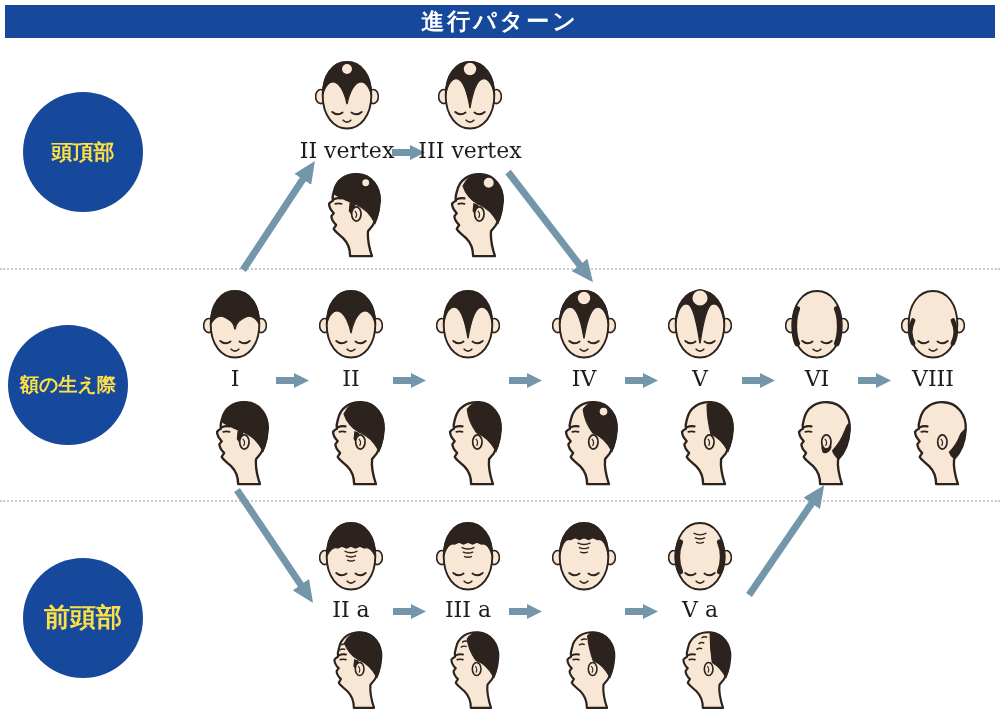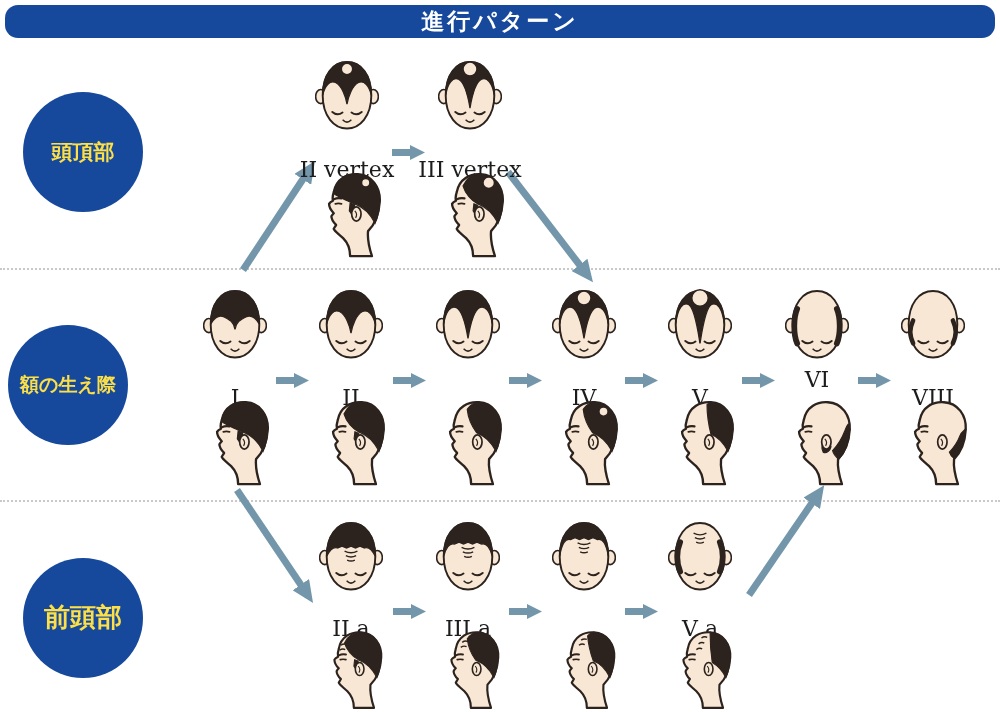--- a/index.html
+++ b/index.html
@@ -1,25 +1,25 @@
 <!DOCTYPE html>
 <html><head>
 <meta charset="utf-8">
 <style>
   html,body{margin:0;padding:0;background:#fff;}
   #canvas{position:relative;width:1000px;height:712px;background:#fff;overflow:hidden;
           font-family:"Liberation Sans",sans-serif;}
   .abs{position:absolute;}
-  #header-bar{left:5px;top:5px;width:990px;height:33px;display:flex;align-items:center;justify-content:center;border-radius:13px;}
+  #header-bar{left:5px;top:5px;width:990px;height:33px;display:flex;align-items:center;justify-content:center;}
   #header-bar .title{color:#fff;font-size:23px;font-weight:bold;letter-spacing:3px;}
   .row-circle{width:120px;height:120px;border-radius:50%;display:flex;align-items:center;justify-content:center;
               color:#fde047;font-weight:600;text-align:center;line-height:1.15;}
   .divider{left:0;width:1000px;height:0;border-top:2px dotted #c9c9c9;}
   .stage-label{width:120px;text-align:center;font-family:"DejaVu Serif","Liberation Serif",serif;
-               font-size:22px;color:#1c1c1c;margin-top:19px;}
+               font-size:22px;color:#1c1c1c;}
   svg{display:block;}
 </style>
 </head>
 <body>
 
 <div id="canvas">
 
   <div id="header-bar" class="abs" style="background: rgb(22, 72, 156);">
     <span class="title">進行パターン</span>
   </div>
@@ -207,21 +207,21 @@
       <svg class="abs" style="left:785px;top:284px" width="64" height="78" viewBox="0 0 100 120">
         <ellipse cx="9" cy="64" rx="8" ry="11" fill="#f8e7d4" stroke="#2d231e" stroke-width="2.5"></ellipse>
   <ellipse cx="91" cy="64" rx="8" ry="11" fill="#f8e7d4" stroke="#2d231e" stroke-width="2.5"></ellipse>
   <path d="M50,10 C72,10 88,30 88,62 C88,95 70,114 50,114 C30,114 12,95 12,62 C12,30 28,10 50,10 Z" fill="#f8e7d4" stroke="#2d231e" stroke-width="3"></path>
   <path d="M19,38 C13,52 13,78 19,92" fill="none" stroke="#2d231e" stroke-width="9" stroke-linecap="round"></path>
           <path d="M81,38 C87,52 87,78 81,92" fill="none" stroke="#2d231e" stroke-width="9" stroke-linecap="round"></path>
   <path d="M27,88 Q35,95 43,89" fill="none" stroke="#2d231e" stroke-width="3" stroke-linecap="round"></path>
   <path d="M57,89 Q65,95 73,88" fill="none" stroke="#2d231e" stroke-width="3" stroke-linecap="round"></path>
   <path d="M44,101 Q50,107 56,101" fill="none" stroke="#2d231e" stroke-width="2.6" stroke-linecap="round"></path>
       </svg>
-      <div class="abs stage-label" style="left:757px;top:348px">VI</div>
+      <div class="abs stage-label" style="left:757px;top:366px">VI</div>
       <svg class="abs" style="left:778px;top:394px" width="78" height="96" viewBox="0 0 100 120">
         <path d="M33,32 C36,15 50,8 64,9 C82,10 93,26 92,44 C91,62 85,74 77,82 C76,92 78,102 82,114 L54,114 C54,103 50,96 45,91 C40,86 34,82 33,79 C34,77 35,76 36,74 C32,70 30,66 30,63 C31,61 32,60 33,59 C29,55 27,50 27,47 C28,45 30,44 32,43 C31,39 32,35 33,32 Z" fill="#f8e7d4" stroke="#2d231e" stroke-width="3" stroke-linejoin="round"></path>
   <path d="M90,37 C91,40 92,42 92,44 C91,60 86,74 78,82 C74,79 71,75 70,71 C77,64 83,53 86,45 C87,42 88,39 90,37 Z" fill="#2d231e" stroke="#2d231e" stroke-width="1.5"></path>
         <path d="M57,64 C61,61 66,62 68,66 C67,71 62,75 58,73 C56,69 56,66 57,64 Z" fill="#2d231e" stroke="#2d231e" stroke-width="1.5"></path>
   <path d="M33,41 Q38,39 43,40" fill="none" stroke="#2d231e" stroke-width="2.8" stroke-linecap="round"></path>
   <path d="M35,47 Q39,46 43,47" fill="none" stroke="#2d231e" stroke-width="2.2" stroke-linecap="round"></path>
   <ellipse cx="62" cy="60" rx="6" ry="9" fill="#f8e7d4" stroke="#2d231e" stroke-width="2.2"></ellipse>
   <path d="M60,56 Q64,60 61,65" fill="none" stroke="#2d231e" stroke-width="1.5"></path>
       </svg>
       <svg class="abs" style="left:858px;top:373px" width="34" height="15" viewBox="0 0 34 15">

